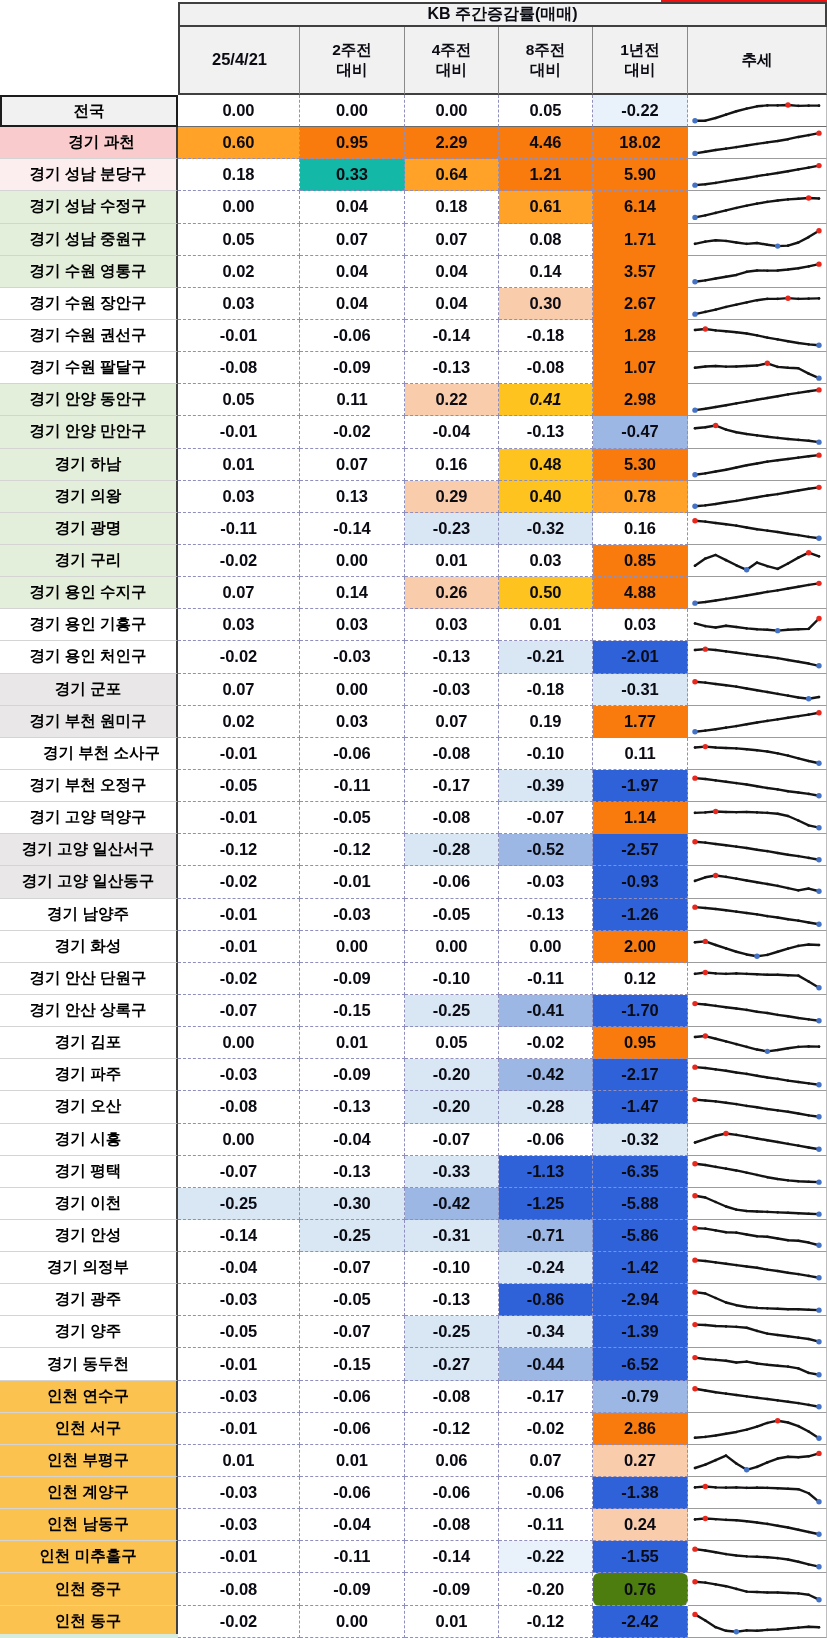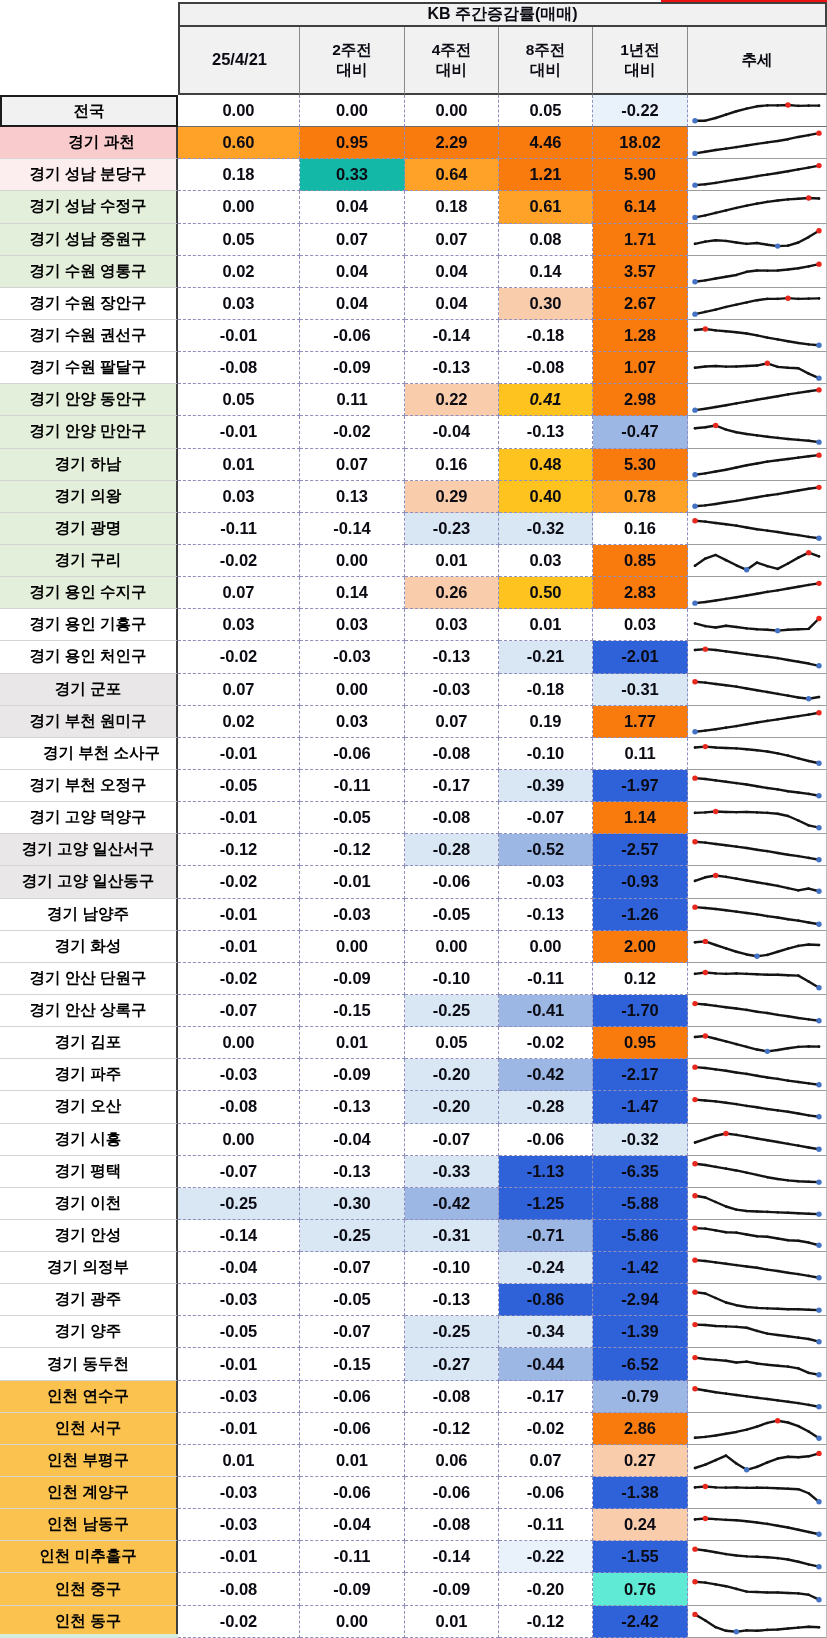--- a/index.html
+++ b/index.html
@@ -488,21 +488,21 @@
           </svg>
         </div>
   </div>
 
   <div class="row">
     <div class="label" style="background: rgb(228, 239, 219);">경기 용인 수지구</div>
     <div class="cell c0" style="background: rgb(255, 255, 255);">0.07</div>
     <div class="cell c1" style="background: rgb(255, 255, 255);">0.14</div>
     <div class="cell c2" style="background: rgb(249, 204, 172);">0.26</div>
     <div class="cell c3" style="background: rgb(255, 195, 32);">0.50</div>
-    <div class="cell c4" style="background: rgb(249, 123, 13);">2.83</div>
+    <div class="cell c4" style="background: rgb(249, 123, 13);">4.88</div>
     <div class="spark">
           <svg width="138" height="31">
             <polyline points="7,26.15 17.333333333333336,25.025 27.666666666666668,23.45 38,21.875 48.333333333333336,20.3 58.66666666666667,18.5 69,16.7 79.33333333333334,14.9 89.66666666666667,13.325 100,11.525 110.33333333333334,9.724999999999998 120.66666666666667,7.925000000000001 131,6.349999999999998" fill="none" stroke="#141414" stroke-width="2.4" stroke-linejoin="round" stroke-linecap="round"></polyline>
             <circle cx="7" cy="26.15" r="2.7" fill="#4472C4"></circle>
             <circle cx="17.333333333333336" cy="25.025" r="1.3" fill="#141414"></circle>
             <circle cx="27.666666666666668" cy="23.45" r="1.3" fill="#141414"></circle>
             <circle cx="38" cy="21.875" r="1.3" fill="#141414"></circle>
             <circle cx="48.333333333333336" cy="20.3" r="1.3" fill="#141414"></circle>
             <circle cx="58.66666666666667" cy="18.5" r="1.3" fill="#141414"></circle>
             <circle cx="69" cy="16.7" r="1.3" fill="#141414"></circle>
@@ -1325,21 +1325,21 @@
           </svg>
         </div>
   </div>
 
   <div class="row">
     <div class="label" style="background: rgb(252, 194, 80);">인천 중구</div>
     <div class="cell c0" style="background: rgb(255, 255, 255);">-0.08</div>
     <div class="cell c1" style="background: rgb(255, 255, 255);">-0.09</div>
     <div class="cell c2" style="background: rgb(255, 255, 255);">-0.09</div>
     <div class="cell c3" style="background: rgb(255, 255, 255);">-0.20</div>
-    <div class="cell c4" style="background: #5eead4;">0.76</div>
+    <div class="cell c4" style="background: #4d7c0f; border-radius: 6px;">0.76</div>
     <div class="spark">
           <svg width="138" height="31">
             <polyline points="7,7.699999999999999 17.333333333333336,8.599999999999998 27.666666666666668,10.399999999999999 38,12.2 48.333333333333336,14.9 58.66666666666667,17.6 69,18.049999999999997 79.33333333333334,18.5 89.66666666666667,18.5 100,18.95 110.33333333333334,19.4 120.66666666666667,20.75 131,25.7" fill="none" stroke="#141414" stroke-width="2.4" stroke-linejoin="round" stroke-linecap="round"></polyline>
             <circle cx="7" cy="7.699999999999999" r="2.7" fill="#E8271D"></circle>
             <circle cx="17.333333333333336" cy="8.599999999999998" r="1.3" fill="#141414"></circle>
             <circle cx="27.666666666666668" cy="10.399999999999999" r="1.3" fill="#141414"></circle>
             <circle cx="38" cy="12.2" r="1.3" fill="#141414"></circle>
             <circle cx="48.333333333333336" cy="14.9" r="1.3" fill="#141414"></circle>
             <circle cx="58.66666666666667" cy="17.6" r="1.3" fill="#141414"></circle>
             <circle cx="69" cy="18.049999999999997" r="1.3" fill="#141414"></circle>

